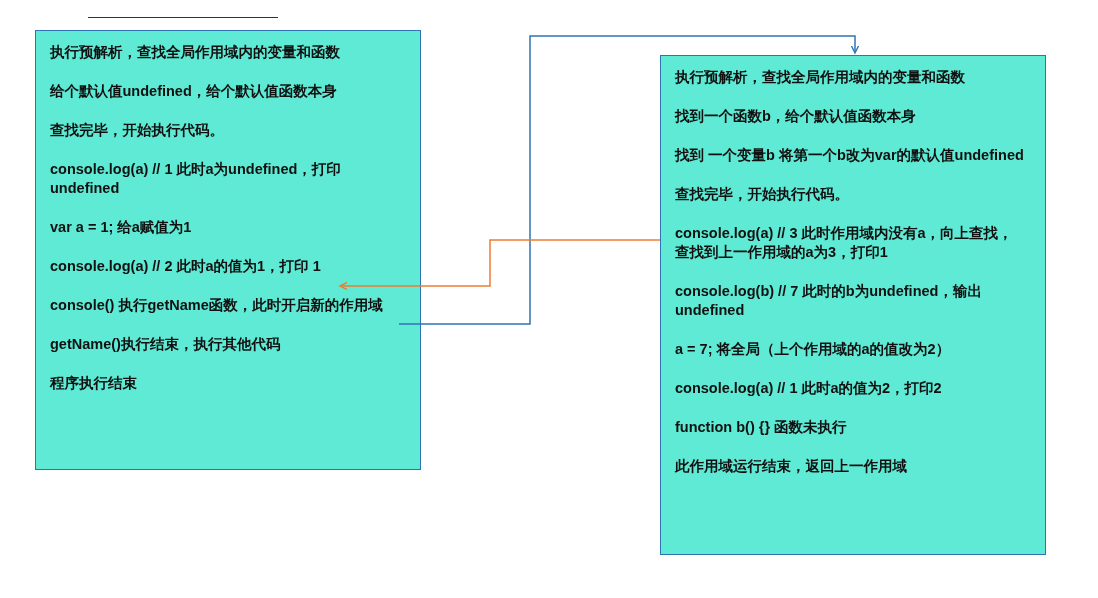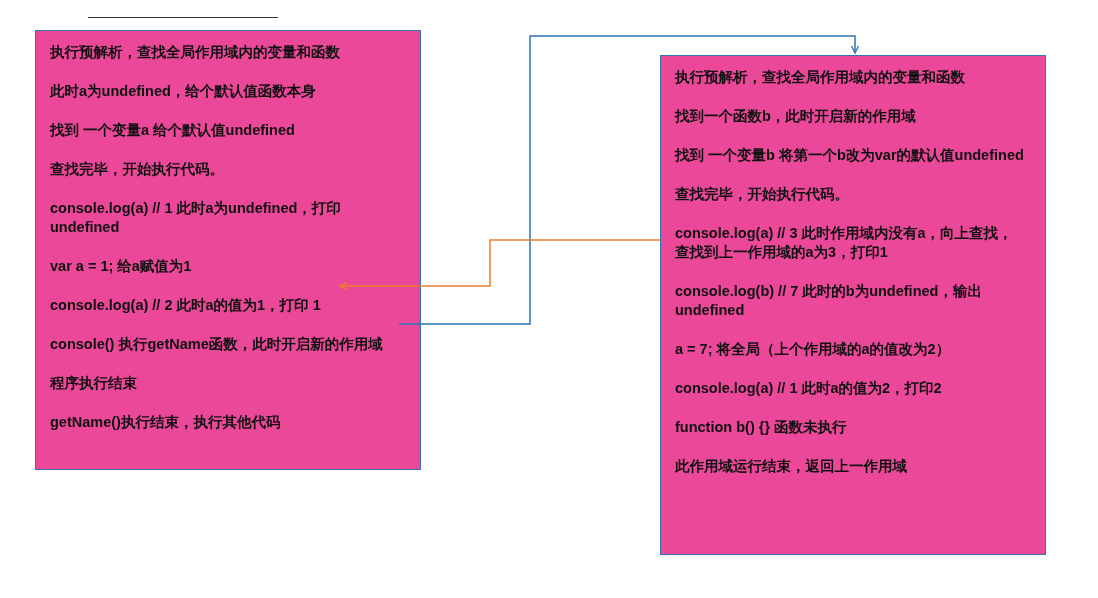--- a/index.html
+++ b/index.html
@@ -11,21 +11,21 @@
     position: relative;
     width: 1098px;
     height: 598px;
     overflow: hidden;
     font-family: "Liberation Sans", sans-serif;
   }
   .box {
     position: absolute;
     box-sizing: border-box;
     border: 1.5px solid #2e74b5;
-    background: #ec4899;
+    background: #5eead4;
     padding: 12px 20px 0 14px;
     z-index: 2;
   }
   #left-box {
     left: 35px;
     top: 30px;
     width: 386px;
     height: 440px;
   }
   #right-box {
@@ -61,34 +61,33 @@
     z-index: 1;
   }
 </style>
 </head>
 <body>
 
 <div id="top-artifact-line"></div>
 
 <div class="box" id="left-box">
   <div class="line">执行预解析，查找全局作用域内的变量和函数</div>
-  <div class="line">此时a为undefined，给个默认值函数本身</div>
-  <div class="line">找到 一个变量a 给个默认值undefined</div>
+  <div class="line">给个默认值undefined，给个默认值函数本身</div>
   <div class="line">查找完毕，开始执行代码。</div>
   <div class="line">console.log(a) // 1  此时a为undefined，打印undefined</div>
   <div class="line">var a = 1; 给a赋值为1</div>
   <div class="line">console.log(a) // 2  此时a的值为1，打印 1</div>
   <div class="line">console() 执行getName函数，此时开启新的作用域</div>
+  <div class="line">getName()执行结束，执行其他代码</div>
   <div class="line">程序执行结束</div>
-  <div class="line">getName()执行结束，执行其他代码</div>
 </div>
 
 <div class="box" id="right-box">
   <div class="line">执行预解析，查找全局作用域内的变量和函数</div>
-  <div class="line">找到一个函数b，此时开启新的作用域</div>
+  <div class="line">找到一个函数b，给个默认值函数本身</div>
   <div class="line">找到 一个变量b  将第一个b改为var的默认值undefined</div>
   <div class="line">查找完毕，开始执行代码。</div>
   <div class="line">console.log(a) // 3  此时作用域内没有a，向上查找，查找到上一作用域的a为3，打印1</div>
   <div class="line">console.log(b) // 7 此时的b为undefined，输出undefined</div>
   <div class="line">a = 7; 将全局（上个作用域的a的值改为2）</div>
   <div class="line">console.log(a) // 1  此时a的值为2，打印2</div>
   <div class="line">function b() {} 函数未执行</div>
   <div class="line">此作用域运行结束，返回上一作用域</div>
 </div>
 

